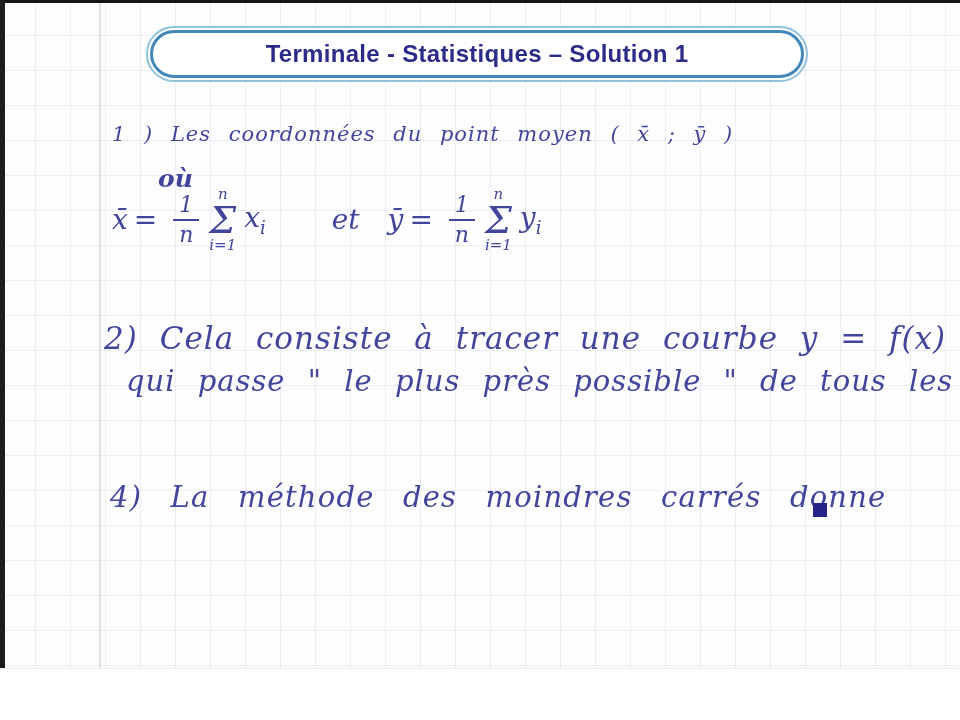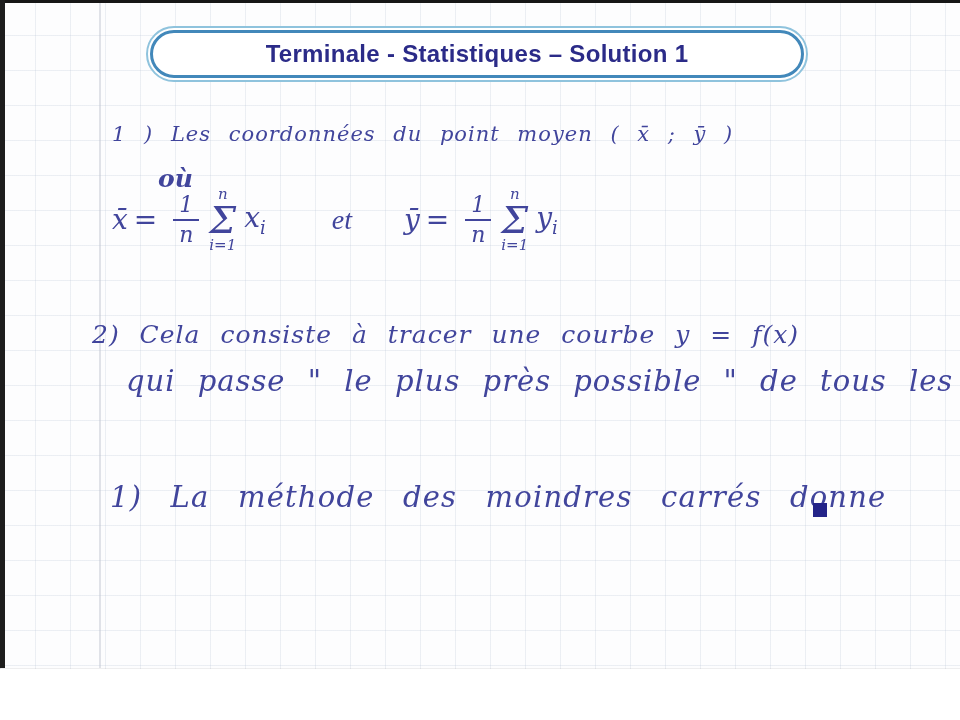--- a/index.html
+++ b/index.html
@@ -55,23 +55,23 @@
   .formula { left:112px; top:186px; display:flex; align-items:center; font-size:28px; }
   .frac { display:inline-flex; flex-direction:column; align-items:center; margin:0 10px; line-height:1; }
   .frac .num { font-size:22px; padding-bottom:3px; }
   .frac .bar { width:26px; height:2px; background:#41459c; }
   .frac .den { font-size:22px; padding-top:3px; }
   .sum { display:inline-flex; flex-direction:column; align-items:center; line-height:1; margin-right:8px; }
   .sum .lim { font-size:15px; line-height:1.1; }
   .sum .sigma { font-size:38px; line-height:0.9; }
   .term sub { font-size:18px; }
   .eq { margin:0 6px; }
-  .connector { margin:0 52px 0 66px;font-family:Liberation Serif, serif; }
+  .connector { margin:0 28px 0 66px; }
 
-  .p2l1 { left:92px; top:320px; font-size:25px; word-spacing:11px; letter-spacing:1px; }
+  .p2l1 { left:104px; top:320px; font-size:31px; word-spacing:11px; letter-spacing:1px; }
   .p2l2 { left:126px; top:364px; font-size:29px; word-spacing:12px; letter-spacing:1px; }
   .p2l3 { left:132px; top:406px; font-size:29px; word-spacing:12px; letter-spacing:1px; }
   .p3   { left:110px; top:480px; font-size:29px; word-spacing:18px; letter-spacing:1.2px; }
 
   .cursor {
     position:absolute; left:813px; top:503px; width:14px; height:14px;
     background:#242489;
   }
 </style>
 </head>
@@ -123,16 +123,16 @@
       <span class="lim">n</span>
       <span class="sigma">Σ</span>
       <span class="lim">i=1</span>
     </span>
     <span class="term"><span>y</span><sub>i</sub></span>
   </div>
 
   <div class="hw p2l1">2) Cela consiste à tracer une courbe  y = f(x)</div>
   <div class="hw p2l2">qui passe " le plus près possible " de tous les</div>
 
-  <div class="hw p3">1) La méthode des moindres carrés donne</div>
+  <div class="hw p3">4) La méthode des moindres carrés donne</div>
   <div class="cursor"></div>
 
 </div>
 
 </body></html>

